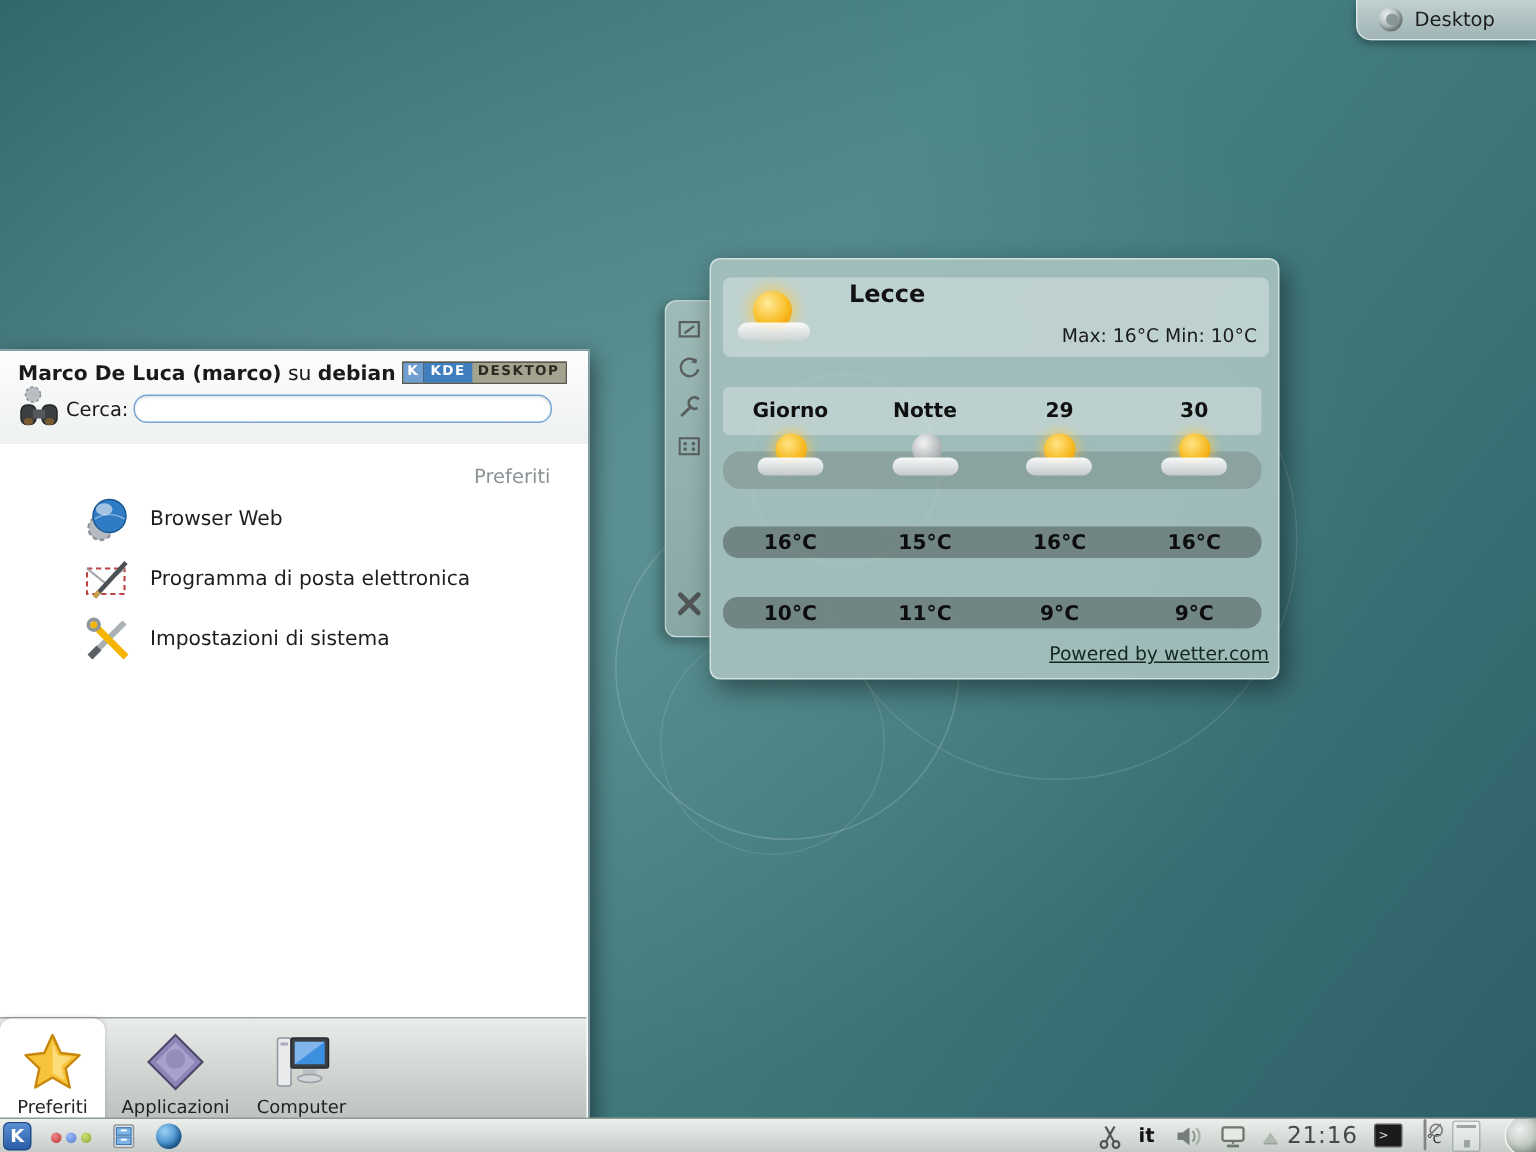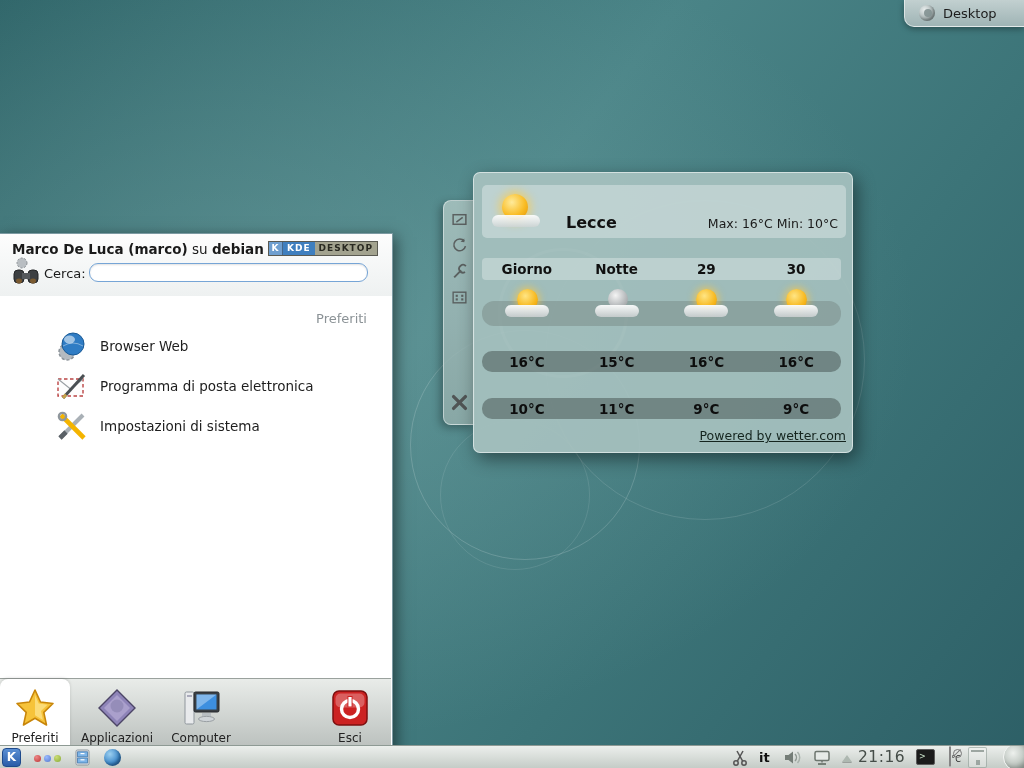--- a/index.html
+++ b/index.html
@@ -50,31 +50,31 @@
   .weather {
     position:absolute; left:473px; top:172px; width:380px; height:281px;
     background:rgba(166,193,190,.93);
     border:1px solid rgba(255,255,255,.55); border-radius:7px;
     box-shadow:4px 6px 18px rgba(0,0,0,.45);
   }
   .w-header {
     position:absolute; left:8px; top:12px; width:364px; height:53px;
     background:rgba(255,255,255,.32); border-radius:5px;
   }
-  .w-city { position:absolute; left:84px; top:28px; font-size:16px; font-weight:bold; color:#121212; }
+  .w-city { position:absolute; left:84px; top:1px; font-size:16px; font-weight:bold; color:#121212; }
   .w-maxmin { position:absolute; right:8px; bottom:7px; font-size:12.5px; color:#1a1a1a; }
   .w-sun { position:absolute; left:10px; top:6px; width:48px; height:42px; }
   .w-sun .ball { position:absolute; left:10px; top:3px; width:26px; height:26px; border-radius:50%;
     background:radial-gradient(circle at 38% 32%, #ffeB9a, #f9bc24 55%, #e19000);
     box-shadow:0 0 9px 3px rgba(255,205,70,.65); }
   .w-sun .wisp { position:absolute; left:0; top:24px; width:48px; height:12px; border-radius:8px;
     background:linear-gradient(#ffffff, #cdd4d4); opacity:.9; }
 
   .w-cols {
-    position:absolute; left:8px; top:85px; width:359px; height:22px;
+    position:absolute; left:8px; top:85px; width:359px; height:32px;
     background:rgba(255,255,255,.30); border-radius:4px;
     display:grid; grid-template-columns:repeat(4,1fr); align-items:center;
   }
   .w-cols span { text-align:center; font-size:13.5px; font-weight:bold; color:#101010; }
 
   .w-iconband {
     position:absolute; left:8px; top:128px; width:359px; height:25px;
     background:rgba(120,137,134,.5); border-radius:12px;
   }
   .w-iconrow {
@@ -361,30 +361,20 @@
           <rect x="5" y="5" width="9" height="32" rx="1.5" fill="#e8eaec" stroke="#8f969c"></rect>
           <rect x="7" y="8" width="5" height="2" fill="#aab"></rect>
           <rect x="14" y="5" width="25" height="20" rx="1.5" fill="#3a3f44" stroke="#26292c"></rect>
           <rect x="16.5" y="7.5" width="20" height="15" fill="#3d8fe0"></rect>
           <path d="M16.5 7.5 L36.5 7.5 L16.5 22.5 Z" fill="rgba(255,255,255,.35)"></path>
           <rect x="22" y="26" width="9" height="4" fill="#b8bec2"></rect>
           <ellipse cx="26.5" cy="32" rx="8" ry="2.6" fill="#cfd4d8" stroke="#9aa0a4"></ellipse>
         </svg>
         <span class="tlbl">Computer</span>
       </div>
-      <div class="k-tab" style="left:318px;width:64px">
-        <svg class="tic" viewBox="0 0 42 42">
-          <rect x="4" y="4" width="34" height="34" rx="6" fill="#c22" stroke="#7d0f0f" stroke-width="1.5"></rect>
-          <rect x="6.5" y="6.5" width="29" height="14" rx="5" fill="rgba(255,255,255,.28)"></rect>
-          <circle cx="21" cy="22" r="8.5" fill="none" stroke="#fff" stroke-width="3.4"></circle>
-          <line x1="21" y1="9" x2="21" y2="20" stroke="#c22" stroke-width="5"></line>
-          <line x1="21" y1="10" x2="21" y2="19.5" stroke="#fff" stroke-width="3.2"></line>
-        </svg>
-        <span class="tlbl">Esci</span>
-      </div>
     </div>
   </div>
 
   <div class="panel">
     <div class="p-abs kde-btn">K</div>
     <span class="p-abs dot red"></span>
     <span class="p-abs dot blue"></span>
     <span class="p-abs dot green"></span>
     <svg class="p-abs p-cab" viewBox="0 0 17 17">
       <rect x="2" y="1" width="13" height="15" rx="1.5" fill="#e4e7ea" stroke="#8f969c"></rect>

